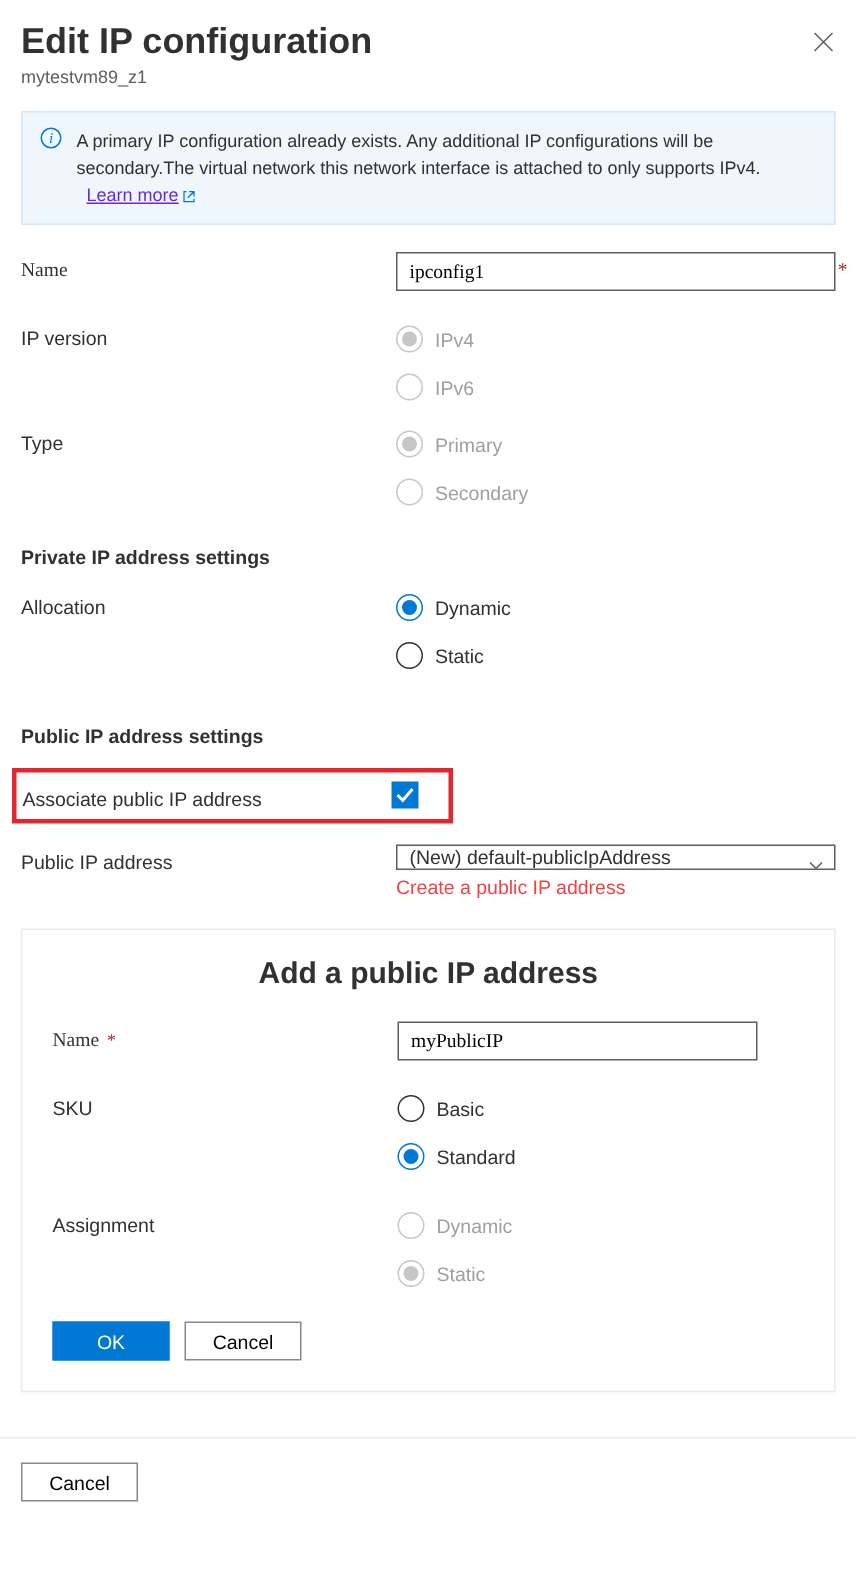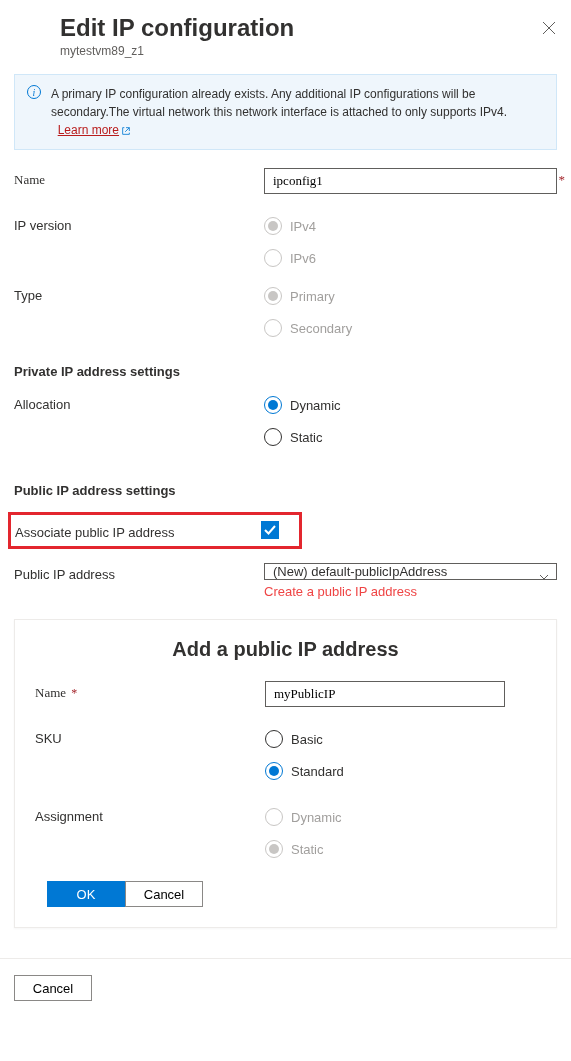--- a/index.html
+++ b/index.html
@@ -6,39 +6,39 @@
   body {
     margin: 0;
     padding: 14px 14px 20px 14px;
     font-family: "Segoe UI", -apple-system, sans-serif;
     font-size: 13px;
     color: #323130;
     width: 571px;
     background: #fff;
   }
   .header { display: flex; align-items: flex-start; }
-  .header-left { flex: 1; margin-left: 46px; }
+  .header-left { flex: 1; }
   h1 { font-size: 24px; font-weight: 600; margin: 0 0 2px 0; }
   .subtitle { font-size: 12px; color: #605e5c; }
   .close-btn { width:16px; height:16px; cursor:pointer; stroke:#605e5c; stroke-width:1; fill:none; margin-top:6px;}
   .info-box {
     background: #eff6fc;
     border: 1px solid #d0e7f8;
     padding: 10px 12px;
     margin: 16px 0 18px 0;
     display: flex;
     gap: 10px;
     font-size: 12px;
     line-height: 1.5;
   }
   .info-icon {
     flex: 0 0 14px; width:14px; height:14px; border:1px solid #0078d4; border-radius:50%;
     color:#0078d4; font-size:10px; text-align:center; line-height:13px; font-style:italic; font-family:Georgia,serif;
   }
-  .info-link { color:#b91c1c; text-decoration:underline; cursor:pointer; white-space:nowrap; }
+  .info-link { color:#6d28d9; text-decoration:underline; cursor:pointer; white-space:nowrap; }
   .ext-icon { width:10px; height:10px; display:inline-block; vertical-align:middle; margin-left:2px; }
   .row { display:flex; align-items:flex-start; margin-bottom:10px; }
   .row.gap { margin-bottom:20px;font-family:Liberation Serif, serif; }
   .lbl { flex:0 0 250px; padding-top:4px; font-size:13px; }
   .ctrl { flex:1; position:relative; }
   .req { color:#a4262c; font-size:12px; padding-left:2px; }
   input.text {
     width:100%; height:26px; padding:0 8px;
     border:1px solid #605e5c; font-family:inherit; font-size:13px;
   }
@@ -70,21 +70,21 @@
   }
   .dropdown svg { position:absolute; right:6px; top:7px; width:12px; height:12px; stroke:#605e5c; fill:none; }
   .link { color:#ef4444; font-size:13px; cursor:pointer; margin-top:4px; display:inline-block; }
   .panel {
     border:1px solid #edebe9; padding:18px 20px 20px 20px; margin-top:20px;
     box-shadow:0 1px 2px rgba(0,0,0,0.04);
   }
   .panel h2 { font-size:20px; font-weight:600; margin:0 0 20px 0;text-align:center; }
   .panel .lbl { flex:0 0 230px; }
   input.text.short { width:240px; }
-  .btn-row { display:flex; margin-top:20px;margin-left:12px; }
+  .btn-row { display:flex; gap:10px; margin-top:20px; }
   .btn {
     height:26px; min-width:78px; padding:0 16px; font-family:inherit; font-size:13px;
     border:1px solid #8a8886; background:#fff; cursor:pointer;
   }
   .btn.primary { background:#0078d4; border-color:#0078d4; color:#fff; }
   .footer-sep { border-top:1px solid #edebe9; margin:30px -14px 16px -14px; }
   .footer-btns { display:flex; gap:12px; align-items:center; }
   .hl-save { border:3px solid #e3262e; padding:3px; display:inline-block; }
 </style>
 </head>

